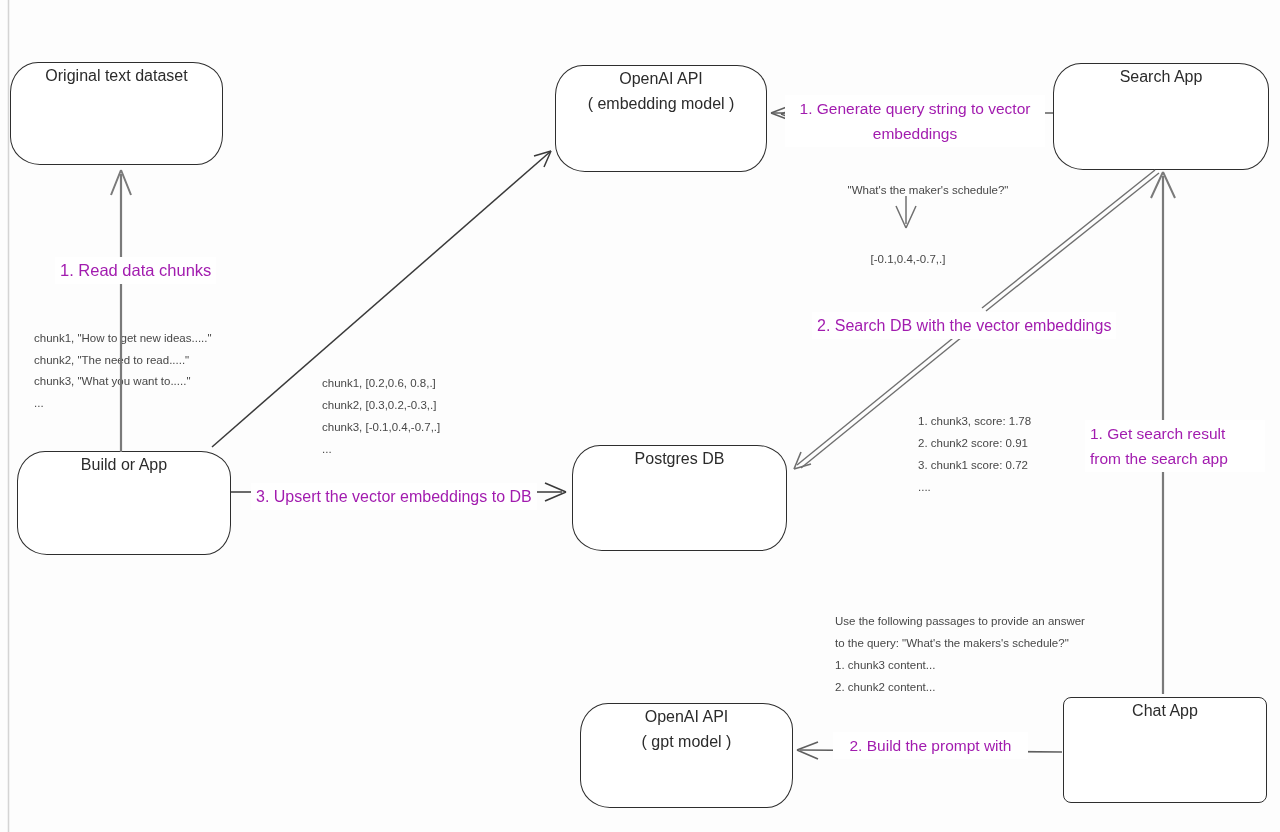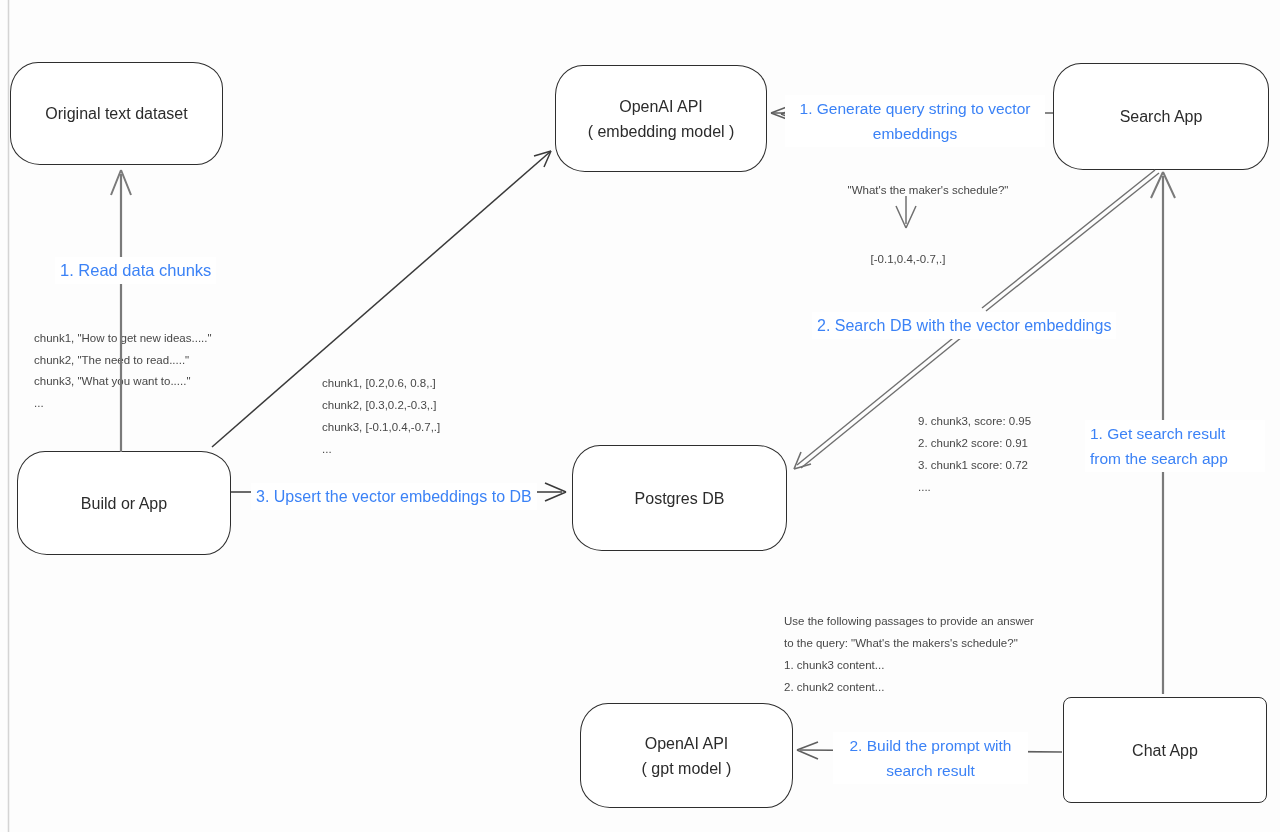--- a/index.html
+++ b/index.html
@@ -1,24 +1,24 @@
 <!DOCTYPE html>
 <html><head>
 <meta charset="utf-8">
 <style>
   html,body{margin:0;padding:0;background:#fdfdfd;}
   #stage{position:relative;width:1280px;height:832px;background:#fdfdfd;overflow:hidden;
          font-family:"Liberation Sans","DejaVu Sans",sans-serif;color:#2f2f2f;}
   .node{position:absolute;z-index:2;background:#fff;border:1.7px solid #2e2e2e;
         border-radius:28px 30px 26px 30px / 30px 26px 30px 28px;
-        display:flex;flex-direction:column;align-items:center;justify-content:center;}
+        display:flex;flex-direction:column;align-items:center;}
   .nl{font-size:16px;line-height:25px;color:#2b2b2b;white-space:nowrap;}
   svg.wires{position:absolute;left:0;top:0;z-index:3;}
   .elabel{position:absolute;z-index:4;background:#fff;padding:1px 5px;
-          font-size:15.5px;line-height:25px;color:#3b82f6;white-space:nowrap;}
+          font-size:15.5px;line-height:25px;color:#a21caf;white-space:nowrap;}
   .elabel.multiline{white-space:normal;}
   .ann{position:absolute;z-index:1;font-size:11.5px;line-height:21.5px;color:#474747;white-space:nowrap;}
   .center{text-align:center;}
 </style>
 </head>
 <body>
 
 <div id="stage">
 
   <div class="ann" style="left:34px;top:328px;">
@@ -36,27 +36,27 @@
   </div>
 
   <div class="ann" style="left:828px;top:180px;width:200px;">
     <div class="center">"What's the maker's schedule?"</div>
   </div>
   <div class="ann" style="left:828px;top:249px;width:160px;">
     <div class="center">[-0.1,0.4,-0.7,.]</div>
   </div>
 
   <div class="ann" style="left:918px;top:410px;line-height:22px;">
-    <div>9. chunk3, score: 0.95</div>
+    <div>1. chunk3, score: 1.78</div>
     <div>2. chunk2 score: 0.91</div>
     <div>3. chunk1 score: 0.72</div>
     <div>....</div>
   </div>
 
-  <div class="ann" style="left:784px;top:610px;line-height:22px;">
+  <div class="ann" style="left:835px;top:610px;line-height:22px;">
     <div>Use the following passages to provide an answer</div>
     <div>to the query: "What's the makers's schedule?"</div>
     <div>1. chunk3 content...</div>
     <div>2. chunk2 content...</div>
   </div>
 
   <div class="node" style="left:10px;top:62px;width:211px;height:101px;">
     <div class="nl">Original text dataset</div>
   </div>
 
@@ -147,16 +147,15 @@
 
   <div class="elabel" style="left:812px;top:312px;font-size:16px;">2. Search DB with the vector embeddings</div>
 
   <div class="elabel multiline" style="left:1085px;top:420px;width:170px;">
     <div>1. Get search result</div>
     <div>from the search app</div>
   </div>
 
   <div class="elabel multiline center" style="left:833px;top:732px;width:185px;">
     <div>2. Build the prompt with</div>
-    <div>search result</div>
   </div>
 
 </div>
 
 </body></html>

